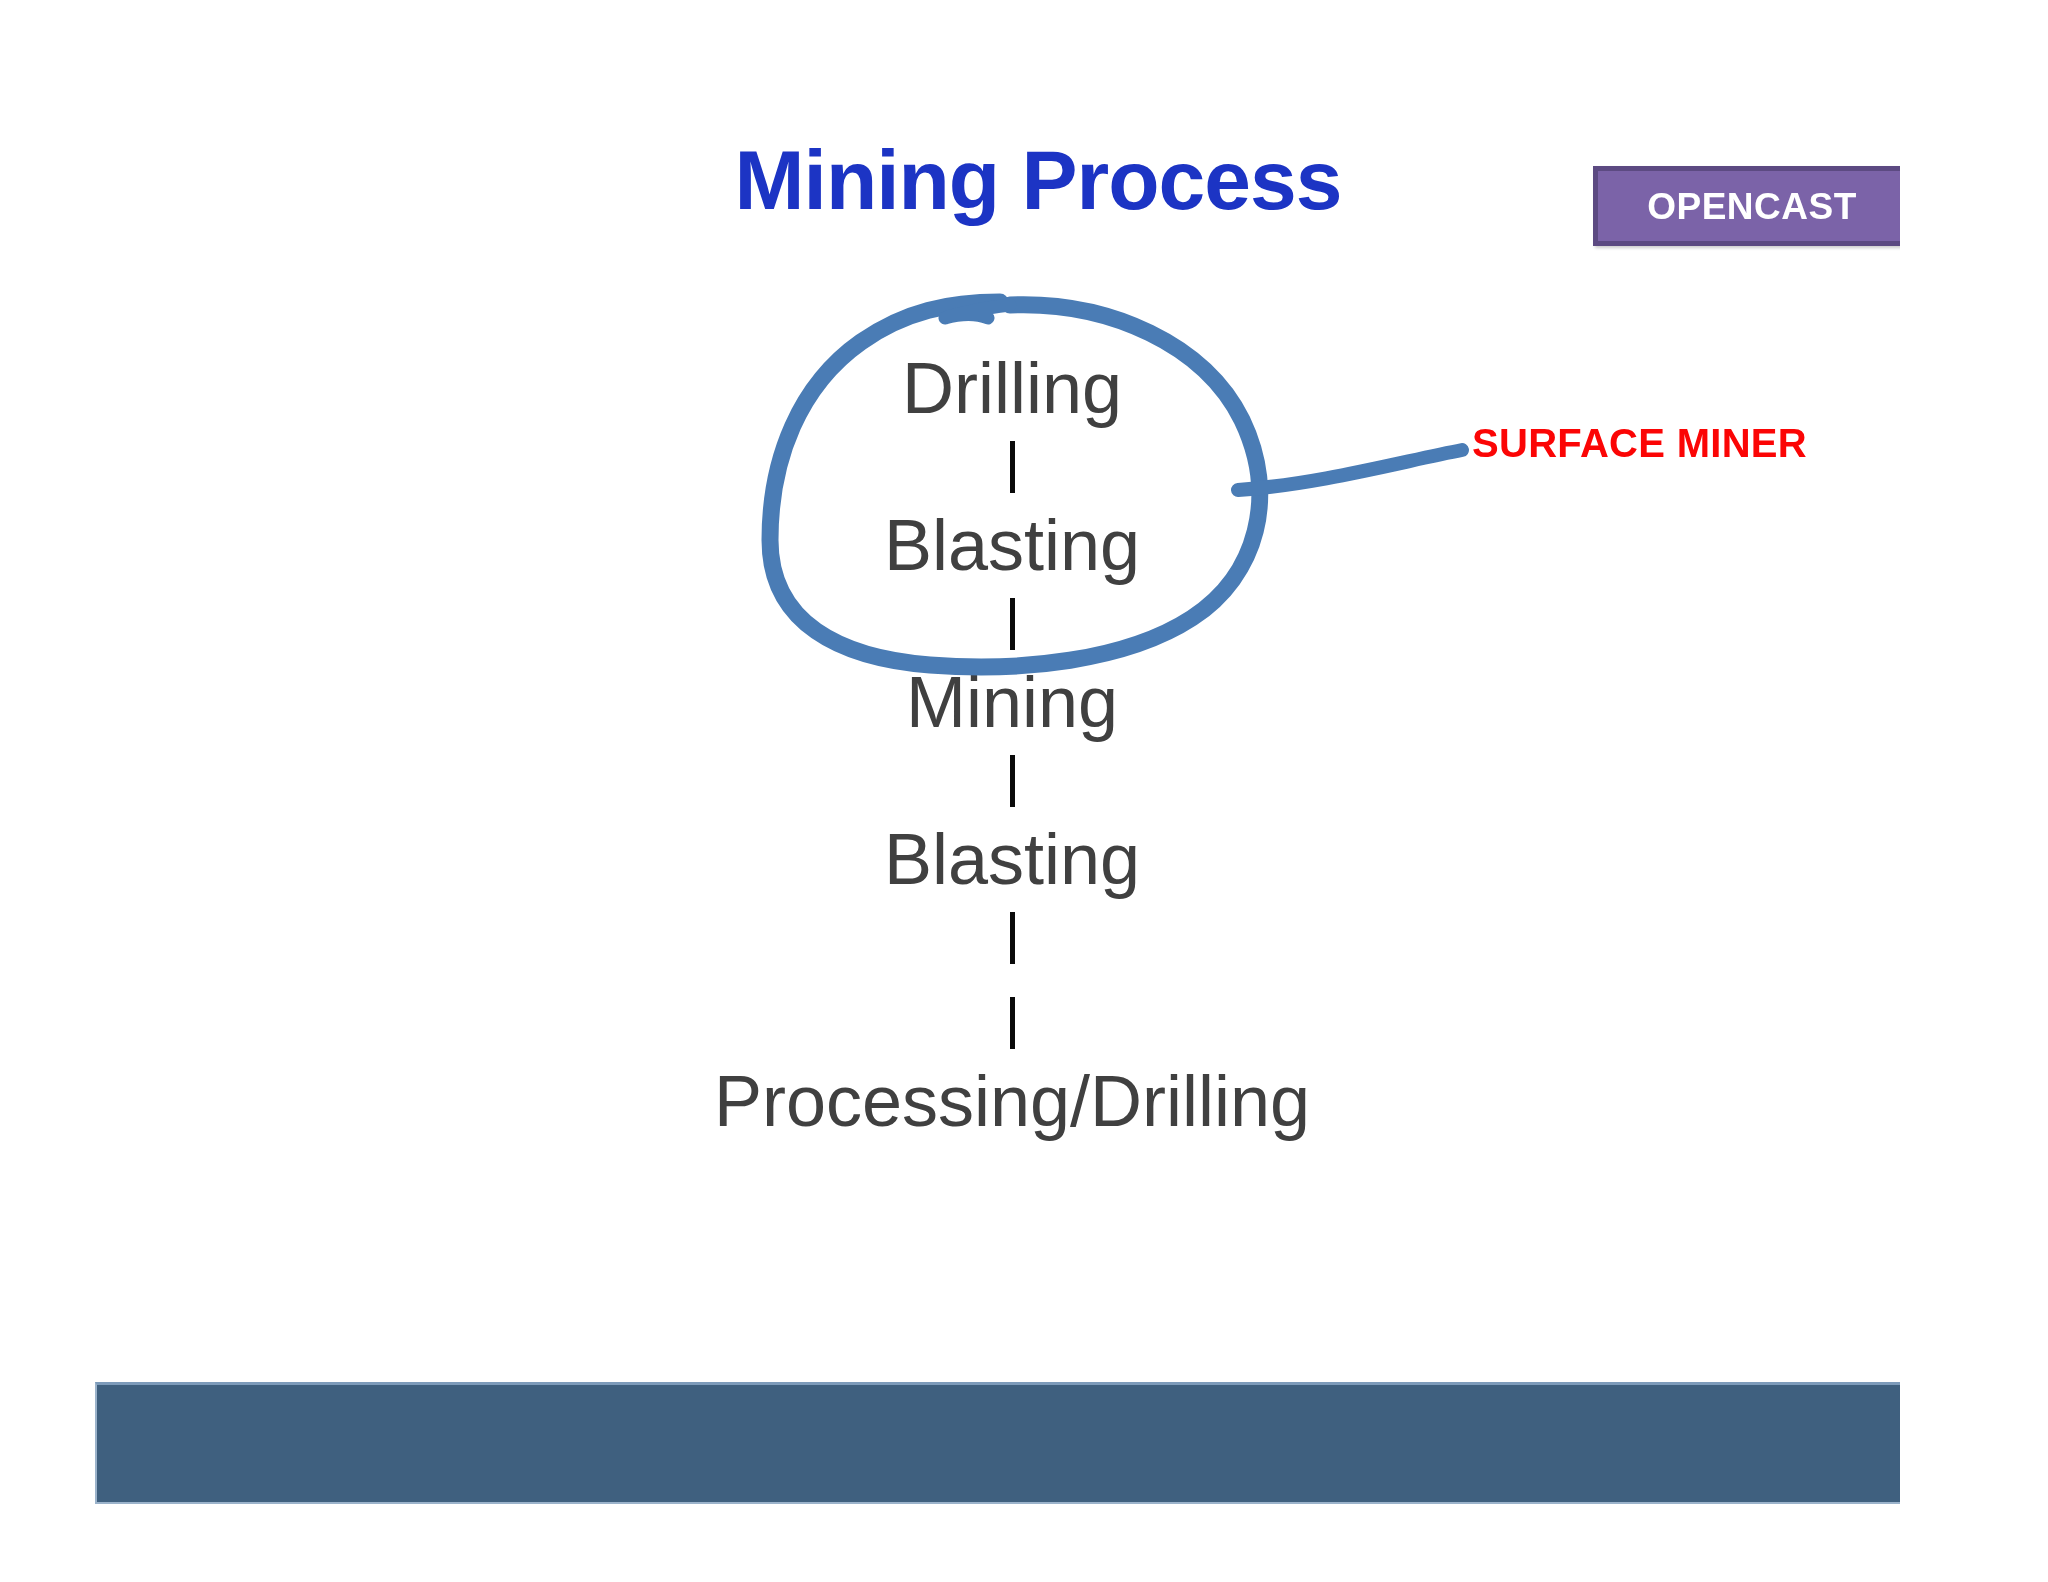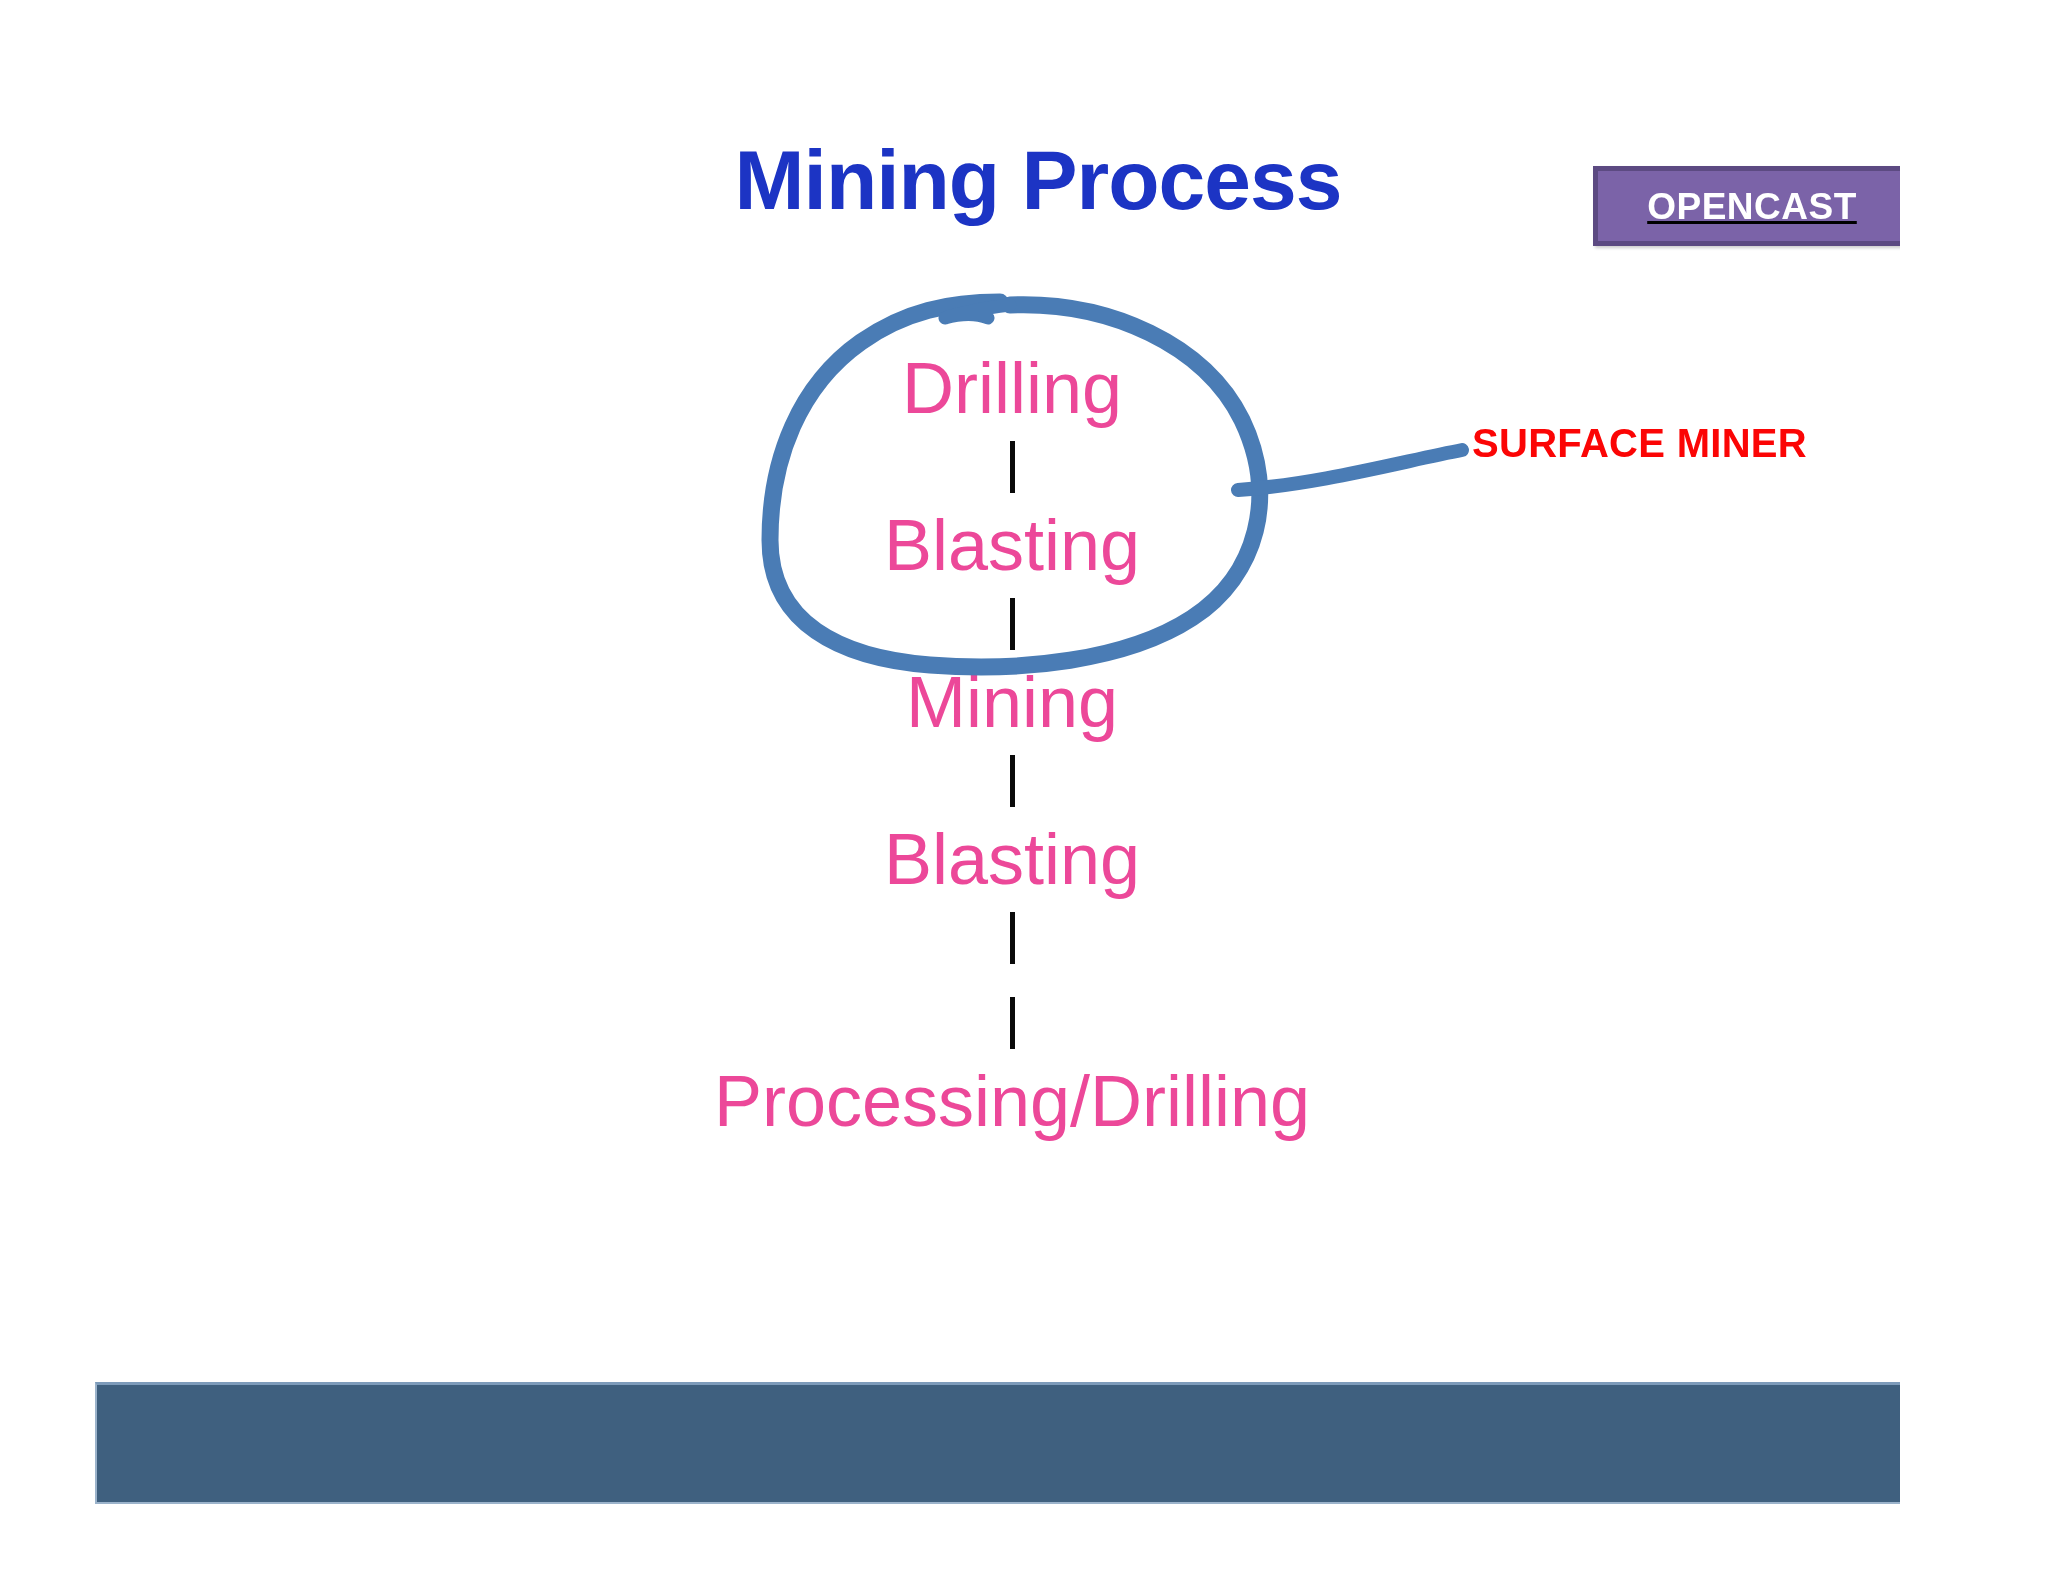--- a/index.html
+++ b/index.html
@@ -41,21 +41,20 @@
     top: 166px;
     width: 318px;
     height: 80px;
     background: #7b63a8;
     border: 5px solid #5c4a82;
     box-sizing: border-box;
     display: flex;
     align-items: center;
     justify-content: center;
     box-shadow: 2px 2px 3px rgba(0,0,0,0.20);
-    text-decoration: underline;
   }
   #opencast-badge .badge-label {
     color: #ffffff;
     font-size: 37px;
     font-weight: bold;
     letter-spacing: 0.5px;
     line-height: 1;
   }
 
   
@@ -64,21 +63,21 @@
     left: 0;
     top: 352px;
     width: 2048px;
     transform: translateX(-12px);
     display: flex;
     flex-direction: column;
     align-items: center;
   }
   .flow-step {
     font-size: 72px;
-    color: #ec4899;
+    color: #404040;
     line-height: 1.0;
     white-space: nowrap;
     text-align: center;
     font-weight: normal;
   }
   .flow-connector {
     width: 5px;
     background: #0a0a0a;
     height: 52px;
     margin: 17px 0 16px 0;

